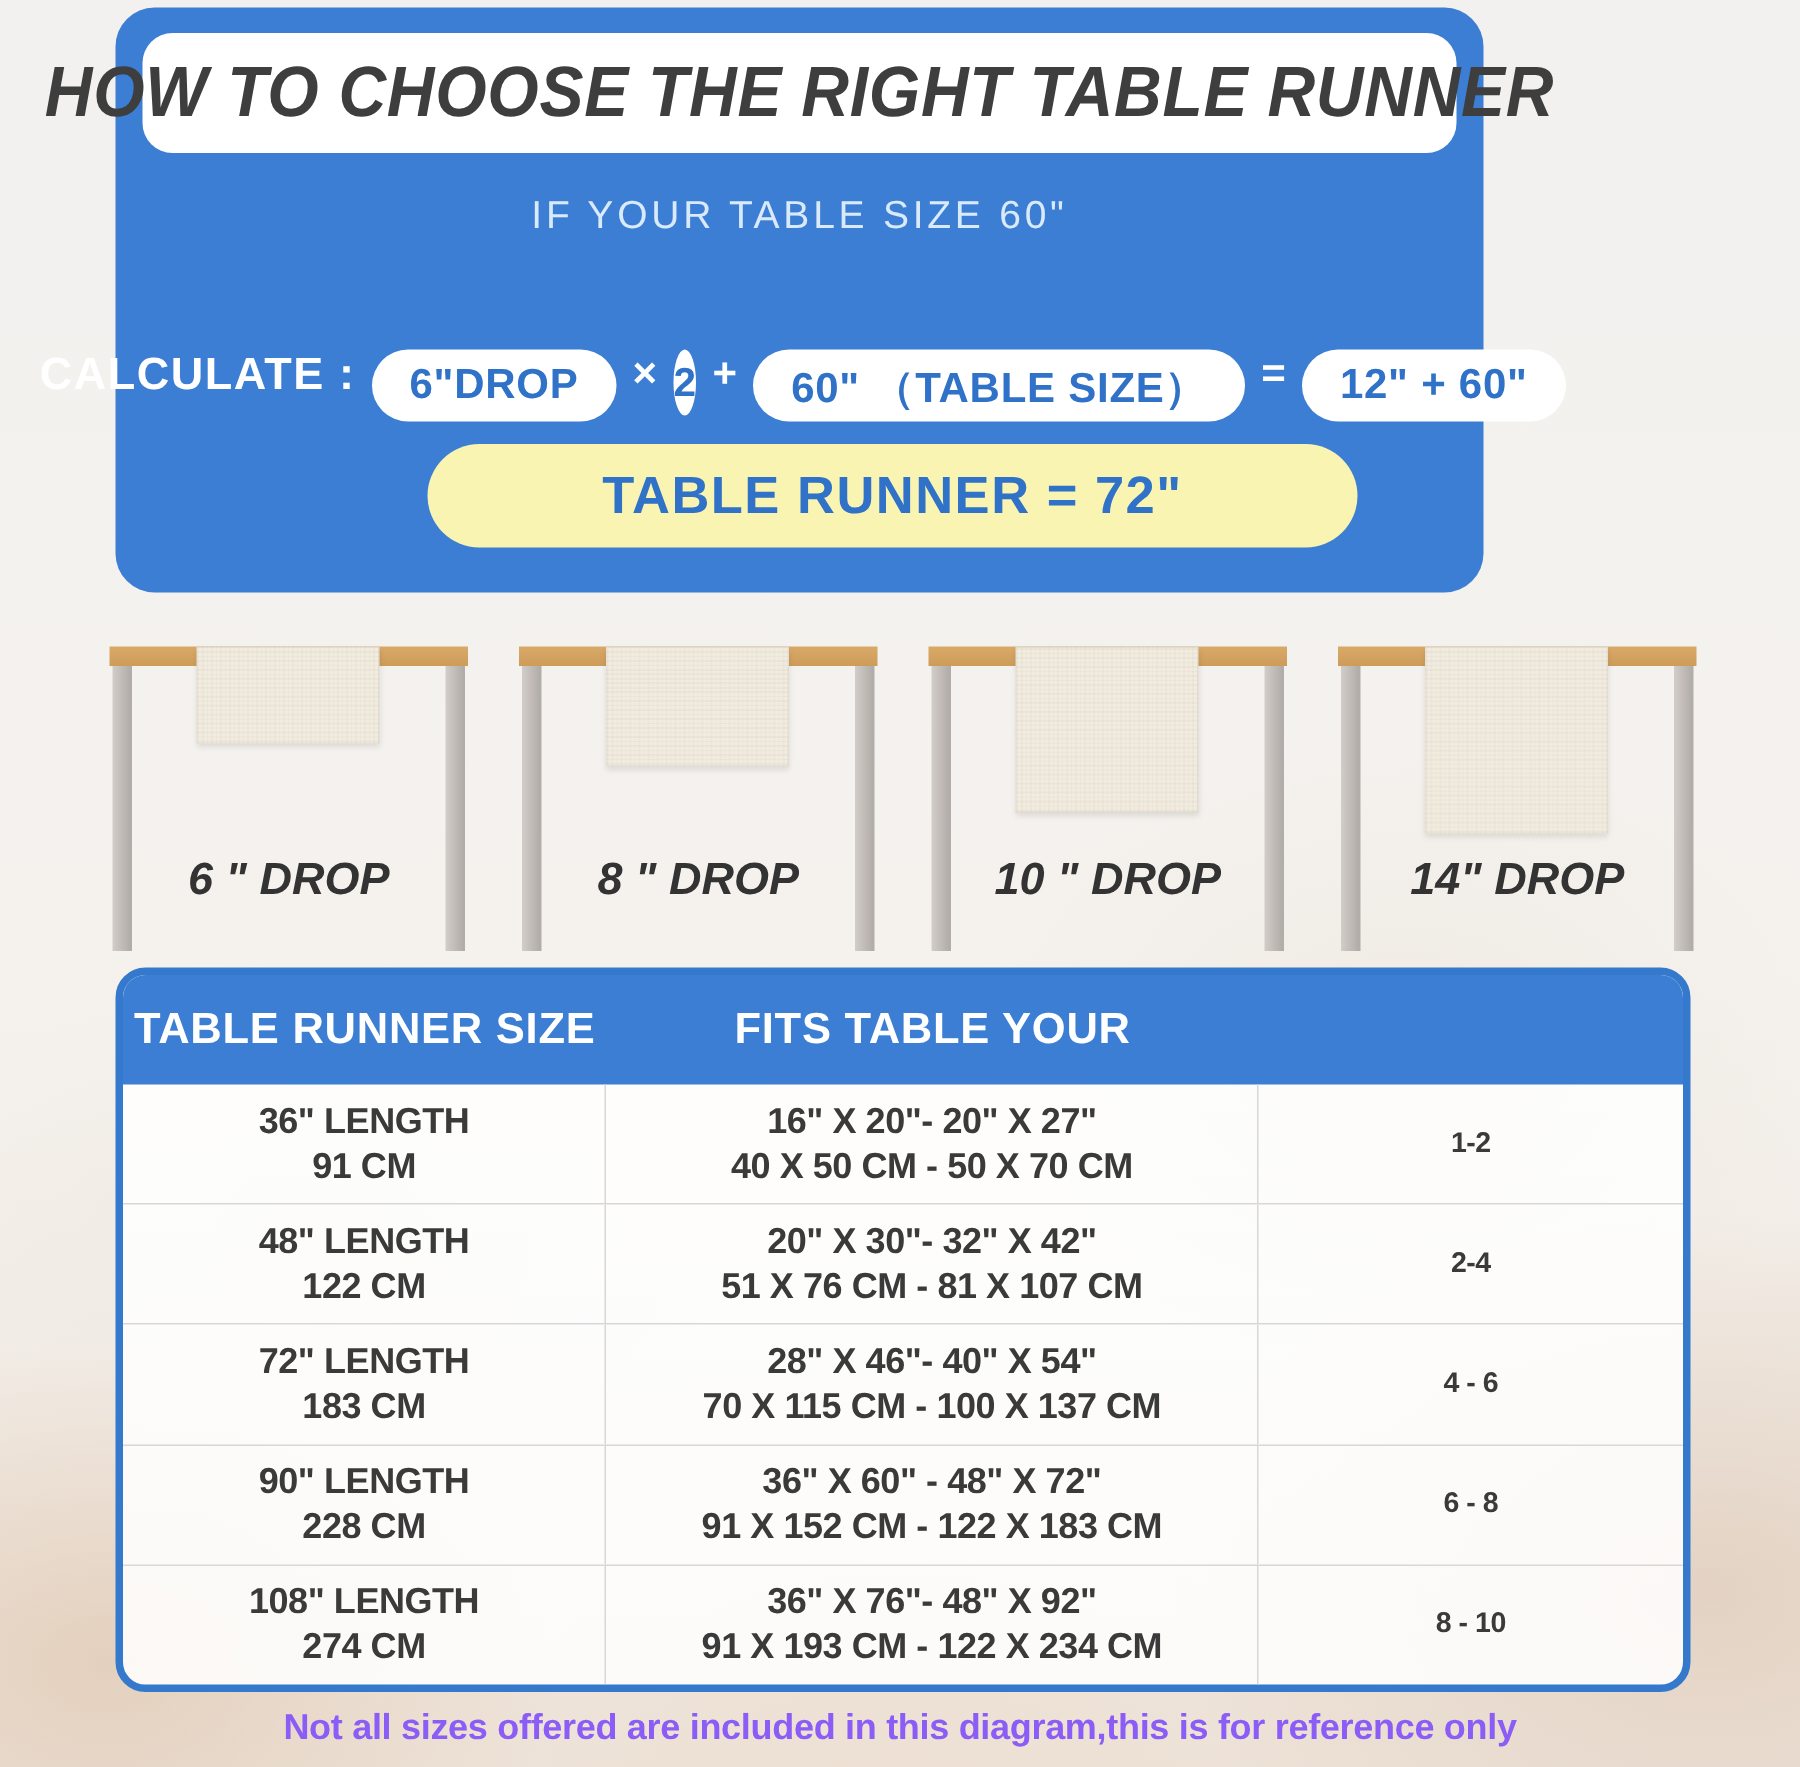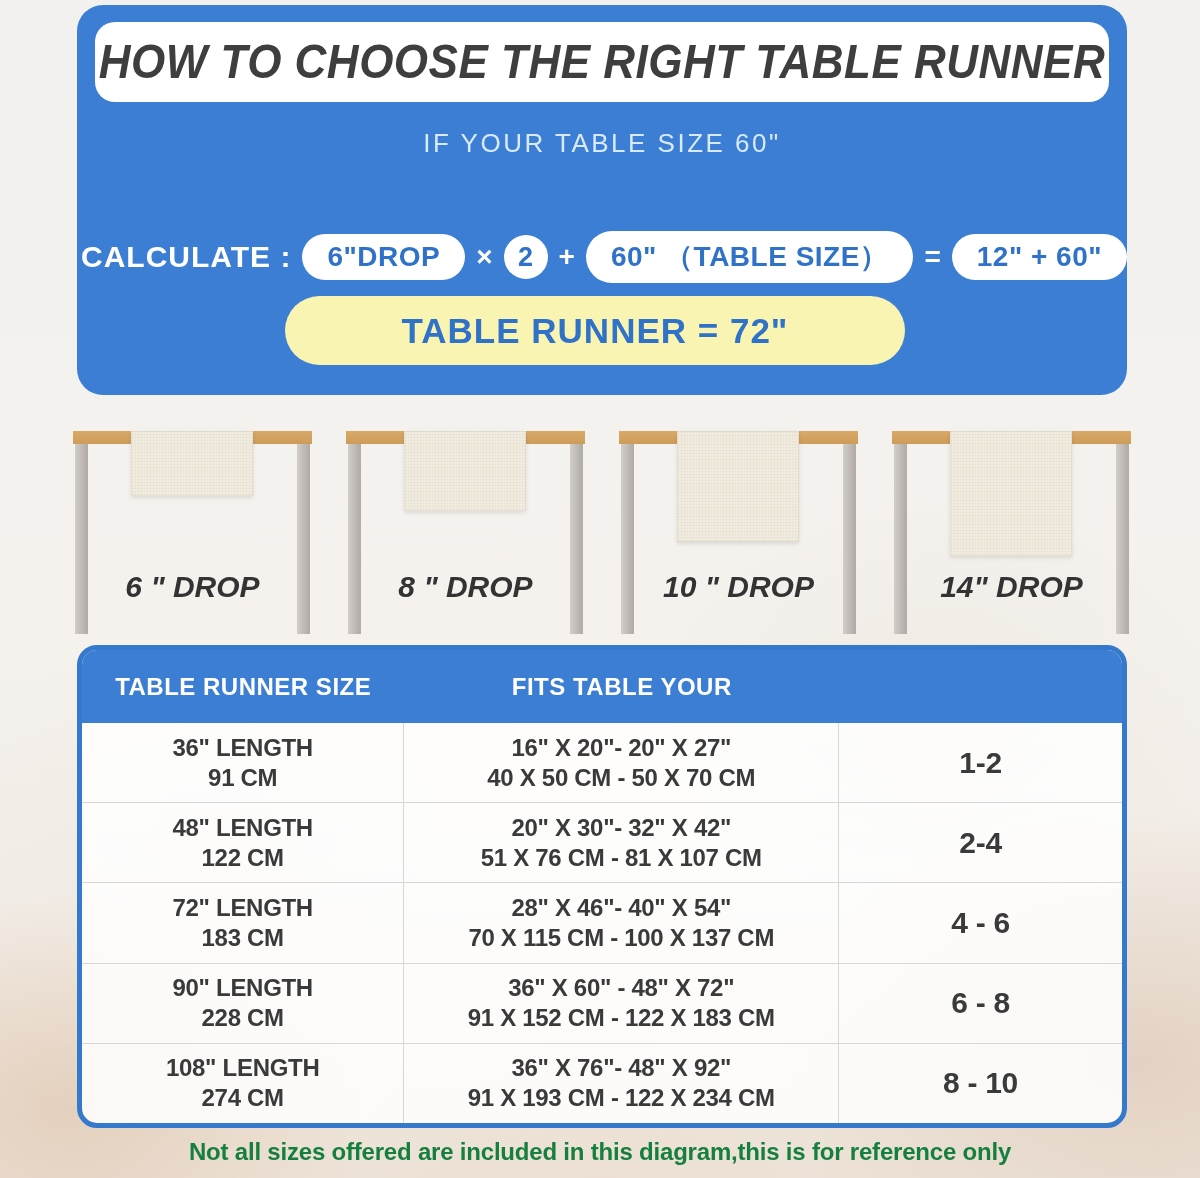--- a/index.html
+++ b/index.html
@@ -17,42 +17,42 @@
       radial-gradient(430px 300px at 6% 94%, rgba(222,196,172,0.65), transparent 70%),
       radial-gradient(520px 360px at 95% 90%, rgba(219,196,176,0.60), transparent 70%),
       radial-gradient(650px 420px at 50% 102%, rgba(236,219,203,0.55), transparent 72%),
       radial-gradient(420px 300px at 78% 60%, rgba(234,226,216,0.50), transparent 70%),
       radial-gradient(380px 280px at 18% 70%, rgba(238,231,223,0.45), transparent 70%),
       linear-gradient(180deg, #f2f1ef 0%, #f5f2ee 55%, #eee5dc 100%);
   }
 
   
   .intro-panel {
-    position:absolute; left:77px; top:5px; width:1050px; height:390px;
+    position:absolute; left:77px; top:5px; width:912px; height:390px;
     background:#3b7ed3; border-radius:26px;
   }
   .title-banner {
     position:absolute; left:18px; right:18px; top:17px; height:80px;
     background:#ffffff; border-radius:20px;
     display:flex; align-items:center; justify-content:center;
   }
   .page-title {
     font-size:44px; font-weight:700; font-style:italic;
     color:#3e3e3e; letter-spacing:0.5px; white-space:nowrap;
     transform:scaleY(1.08);
   }
   .subtitle {
     position:absolute; left:0; right:0; top:119px;
     text-align:center; color:#d9eafc;
     font-size:26px; letter-spacing:2.5px; line-height:38px; font-weight:400;
     white-space:nowrap;
   }
   .calc-row {
     position:absolute; left:4px; right:0; top:228px; height:48px;
-    display:flex; align-items:center; justify-content:center; gap:11px;
+    display:flex; justify-content:center; gap:11px;
     white-space:nowrap;
   }
   .calc-label { color:#ffffff; font-size:30px; font-weight:700; letter-spacing:1px; }
   .pill {
     background:#ffffff; color:#2f72c8; border-radius:999px;
     font-size:28px; font-weight:700; padding:7px 25px; letter-spacing:0.5px;
   }
   .op { color:#ffffff; font-size:28px; font-weight:700; }
   .circle-badge {
     width:44px; height:44px; border-radius:50%; background:#ffffff;
@@ -108,36 +108,36 @@
     border:5px solid #3579cd; border-radius:20px;
     background:rgba(255,255,255,0.86);
     overflow:hidden;
   }
   .chart-header {
     height:73px; background:#3b7ed3;
     display:grid; grid-template-columns:31% 41.8% 27.2%;
     align-items:center;
   }
   .chart-header .col-head {
-    text-align:center; color:#ffffff; font-size:24px; font-weight:700; letter-spacing:0.5px;
+    text-align:center; color:#ffffff; font-size:29px; font-weight:700; letter-spacing:0.5px;
   }
   .chart-body { height:400px; display:flex; flex-direction:column; }
   .chart-row {
     flex:1; display:grid; grid-template-columns:31% 41.8% 27.2%;
     align-items:center;
   }
   .chart-row:not(:last-child) { border-bottom:1px solid #d9d7d5; }
   .cell { text-align:center; color:#3a3a3a; font-size:24px; font-weight:700; line-height:30px; letter-spacing:-0.3px; align-self:center; height:100%; display:flex; flex-direction:column; justify-content:center; }
   .cell.div { border-right:1px solid #d9d7d5; }
   .cell .ln { white-space:nowrap; }
-  .persons { font-size:30px; }
+  .persons { font-size:19px; }
 
   .footer-note {
     position:absolute; left:0; right:0; top:1138px; text-align:center;
-    font-size:24px; font-weight:700; color:#15803d; letter-spacing:-0.2px;
+    font-size:24px; font-weight:700; color:#8b5cf6; letter-spacing:-0.2px;
   }
 </style>
 </head>
 <body>
 
 <div class="bg-photo"></div>
 
 <div class="intro-panel">
   <div class="title-banner">
     <div class="page-title">HOW TO CHOOSE THE RIGHT TABLE RUNNER</div>

